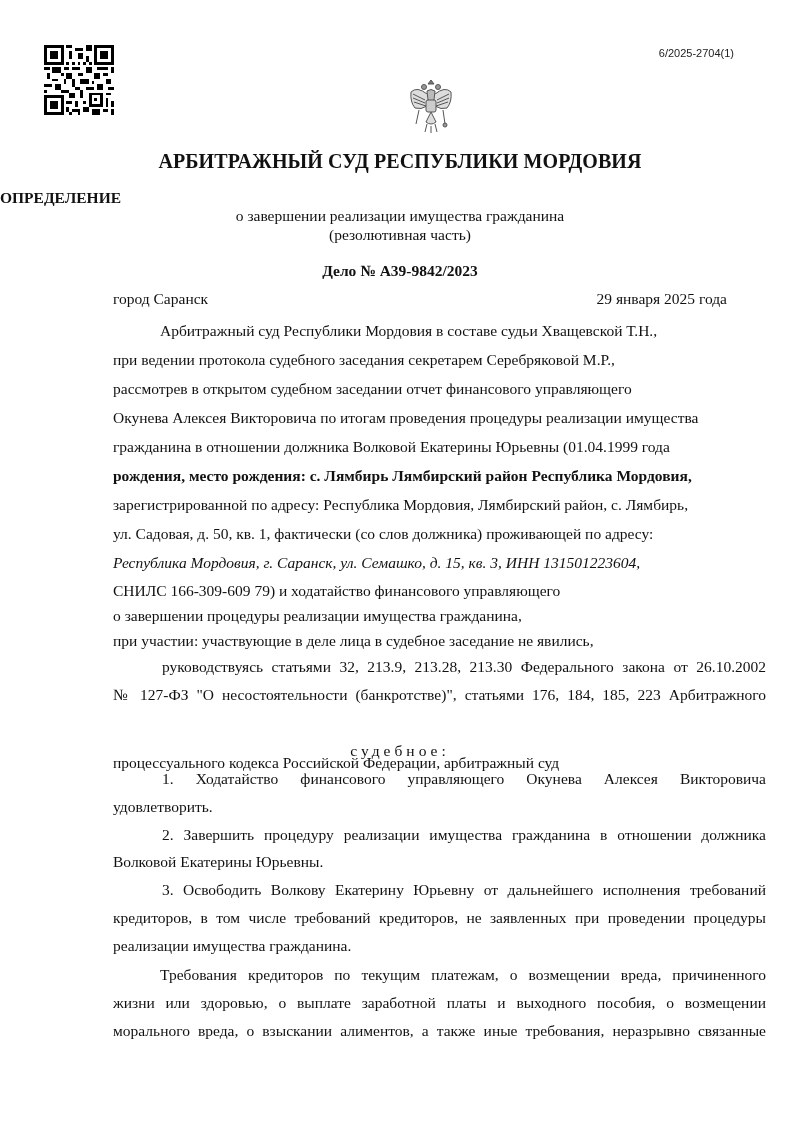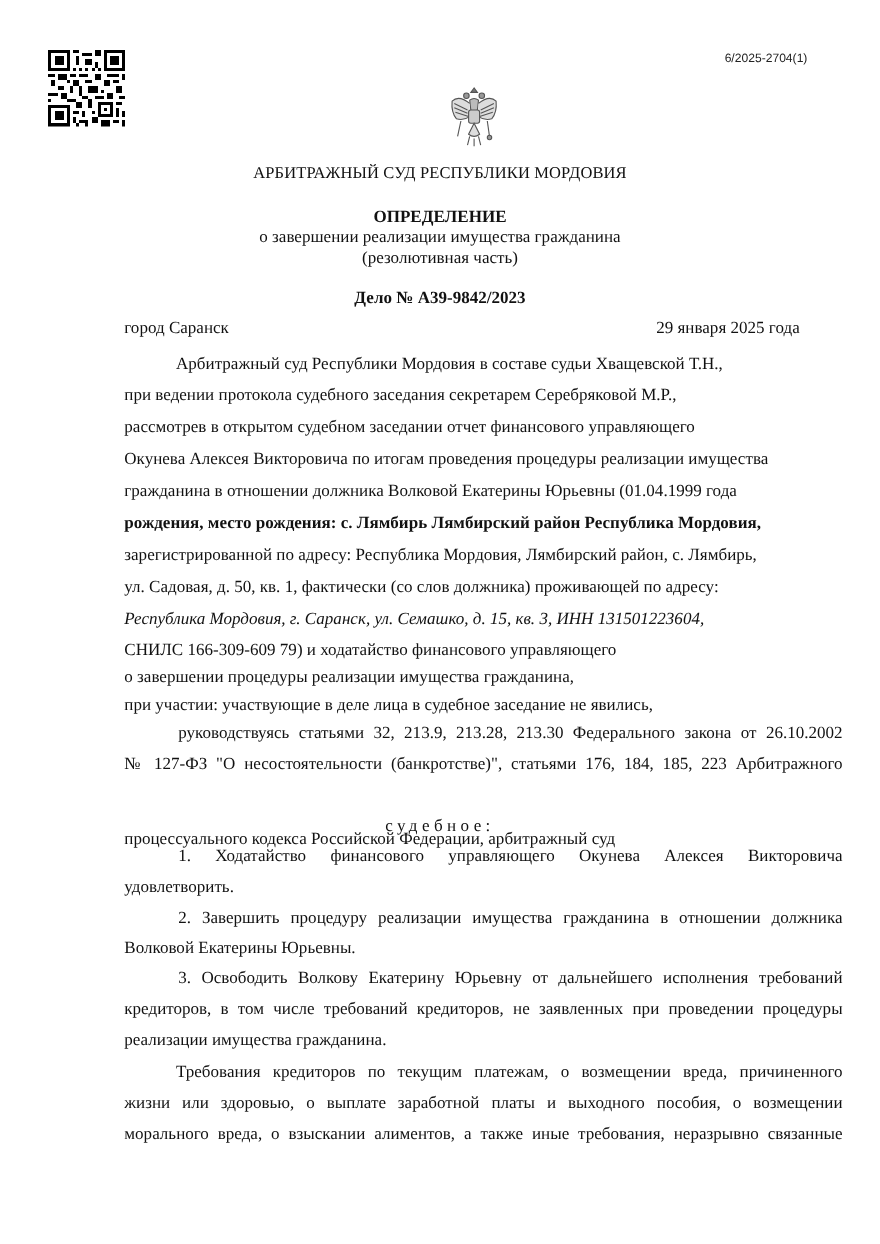--- a/index.html
+++ b/index.html
@@ -8,24 +8,24 @@
     font-family: "Liberation Serif", serif; color: #111111;
   }
   .qr { position: absolute; left: 43px; top: 45px; width: 72px; height: 70px; }
   .docnum {
     position: absolute; right: 66px; top: 47px;
     font-family: "Liberation Sans", sans-serif; font-size: 11px; color: #222;
   }
   .emblem { position: absolute; left: 407px; top: 76px; width: 48px; height: 60px; }
   .court-title {
     position: absolute; left: 0; right: 0; top: 150px; text-align: center;
-    font-weight: normal; font-size: 15px; letter-spacing: 0.1px;
+    font-weight: bold; font-size: 20px; letter-spacing: 0.1px;
   }
   .doc-type {
-    position: absolute; left: 0; right: 0; top: 189px; text-align: center;
+    position: absolute; left: 0; right: 0; top: 189px; 
     font-weight: bold; font-size: 15.5px;
   }
   .doc-subject {
     position: absolute; left: 0; right: 0; top: 207px; text-align: center;
     font-weight: normal; font-size: 15.5px;
   }
   .doc-part {
     position: absolute; left: 0; right: 0; top: 226px; text-align: center;
     font-size: 15.5px;
   }

